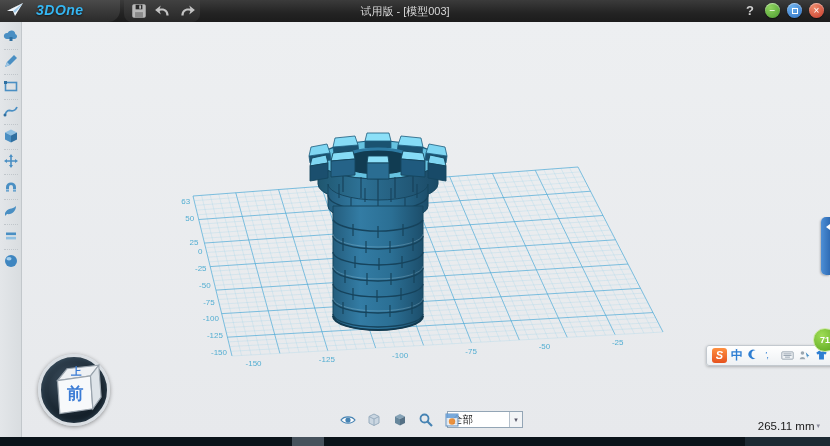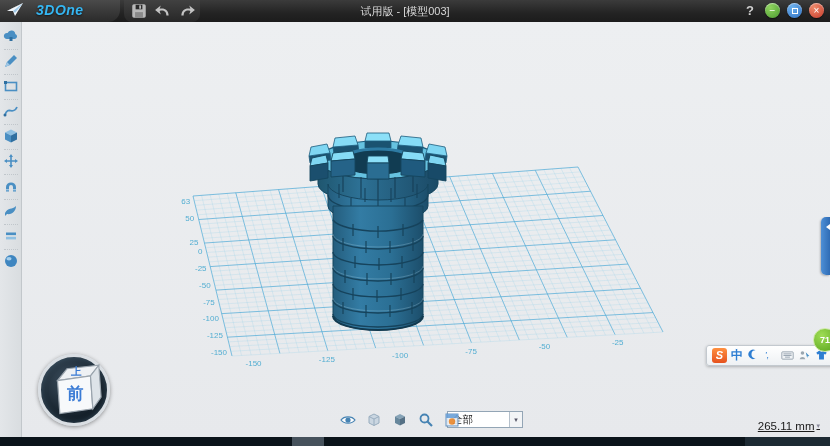--- a/index.html
+++ b/index.html
@@ -61,21 +61,21 @@
     align-items:center; gap:10px; z-index:30; }
   .bb-icon { width:16px; height:16px; cursor:pointer; opacity:.9; }
   .filter-box { width:76px; height:17px; background:#fff; border:1px solid #93a5b5;
     display:flex; align-items:center; cursor:pointer; }
   .filter-box .val { flex:1; font-size:10.5px; color:#222; padding-left:4px; }
   .filter-box .arrow { width:13px; height:100%; border-left:1px solid #b5c0cb;
     display:flex; align-items:center; justify-content:center; font-size:7px; color:#556; background:#f2f4f6; }
 
   
   .status { position:absolute; right:10px; top:398px; font-size:11.5px; color:#1b1b1b;
-    display:flex; align-items:center; gap:2px; cursor:pointer; z-index:30;text-decoration:underline; }
+    display:flex; align-items:center; gap:2px; cursor:pointer; z-index:30; }
   .status .caret { font-size:7px; color:#889; }
 
   .ime { position:absolute; left:684px; top:323px; height:21px; padding:0 5px;
     background:linear-gradient(#ffffff,#eef1f4); border:1px solid #c3c9cf; border-radius:3px;
     box-shadow:0 1px 3px rgba(0,0,0,.25); display:flex; align-items:center; gap:4px; z-index:35; }
   .ime .slogo { width:15px; height:15px; border-radius:3px; color:#fff; font-weight:bold;
     font-style:italic; font-size:11px; text-align:center; line-height:15px;
     background:linear-gradient(#ff9040,#e5511d); cursor:pointer; }
   .ime .mode { color:#2d7dd2; font-size:12px; font-weight:bold; cursor:pointer; }
   .ime-icon { width:13px; height:13px; cursor:pointer; }

